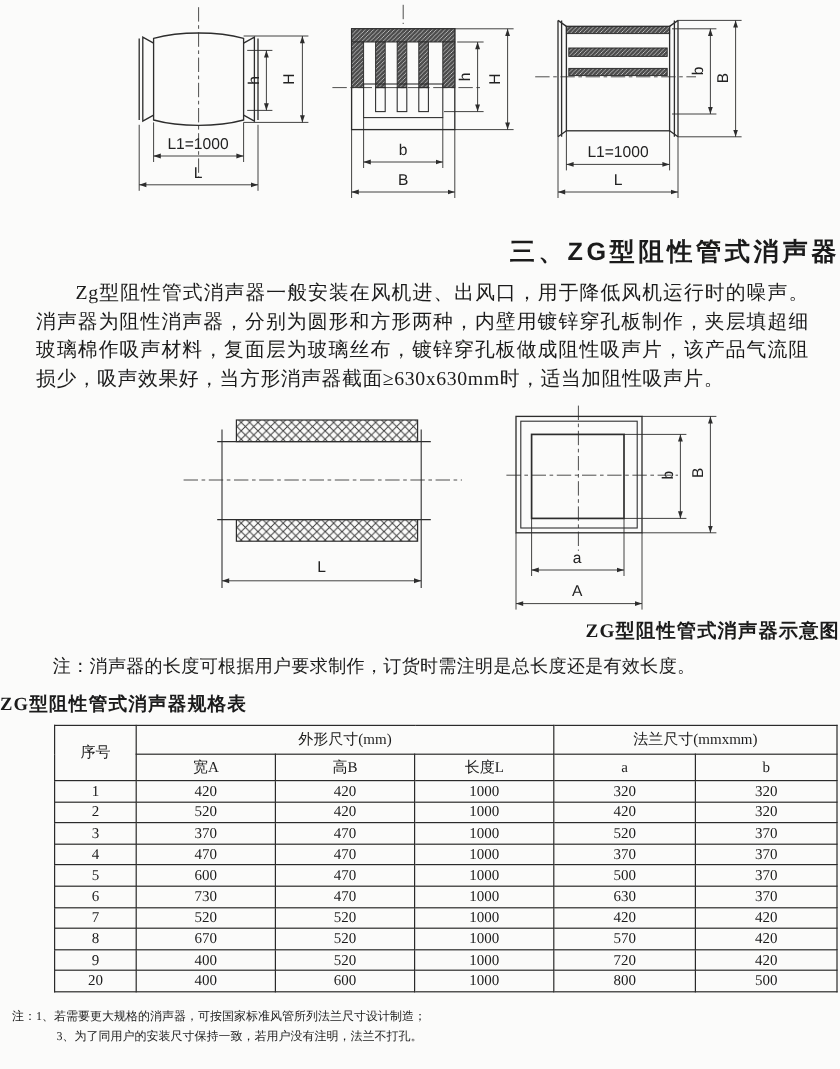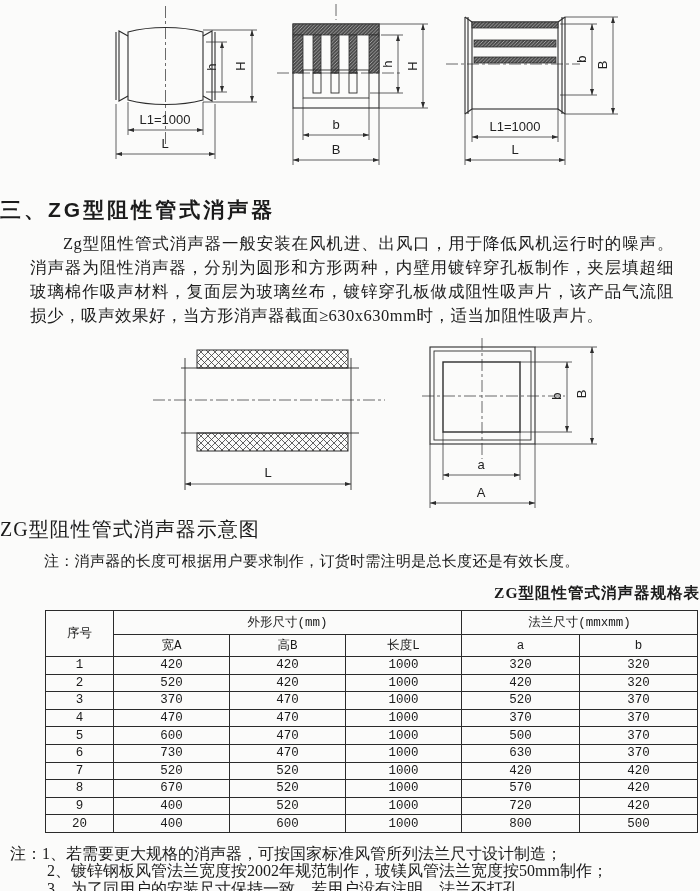--- a/index.html
+++ b/index.html
@@ -5,40 +5,40 @@
   html,body{margin:0;padding:0;}
   body{
     width:700px;height:891px;overflow:hidden;position:relative;
     background:#fbfbfa;color:#1b1b1b;
     font-family:"Liberation Serif","DejaVu Serif",serif;
   }
   .figs-top{position:relative;height:194px;}
   .figs-mid{position:relative;height:180px;margin-top:6px;}
   .figs-top svg,.figs-mid svg{position:absolute;}
   .heading{
-    margin:2px 0 8px;text-align:left;
+    margin:2px 0 8px;text-align:right;
     font-family:"Liberation Sans","DejaVu Sans",sans-serif;
     font-size:21px;font-weight:bold;letter-spacing:3px;
   }
   .para{
     margin:0 26px 0 30px;font-size:16.5px;line-height:24px;
     text-align:justify;text-indent:2em;letter-spacing:0.5px;
   }
-  .caption{text-align:left;font-size:20px;letter-spacing:1px;margin-top:2px;}
+  .caption{text-align:right;font-size:16px;letter-spacing:1px;margin-top:2px;font-weight:bold;}
   .fig-note{margin:9px 0 12px 44px;font-size:15px;letter-spacing:0.3px;}
-  .tbl-title{text-align:right;font-size:15.5px;font-weight:bold;letter-spacing:1px;margin:10px 0 6px;}
+  .tbl-title{text-align:left;font-size:15.5px;font-weight:bold;letter-spacing:1px;margin:10px 0 6px;}
   table{
     border-collapse:collapse;margin-left:45px;width:652px;table-layout:fixed;
-    font-family:Liberation Mono, monospace;
+    font-family:Liberation Serif, serif;
   }
   th,td{border:1px solid #2b2b2b;text-align:center;font-size:12.5px;font-weight:normal;padding:0;}
   thead tr.r1 th{height:23px;}
   thead tr.r2 th{height:21px;}
   tbody td{height:16.6px;}
-  .footnotes{margin:12px 0 0 10px;font-size:16px;line-height:17.5px;}
+  .footnotes{margin:12px 0 0 10px;font-size:10px;line-height:17.5px;}
   .footnotes .fn-indent{margin-left:37px;}
   
   .ln{stroke:#2d2d2d;stroke-width:1.1;fill:none;}
   .ln9{stroke:#2d2d2d;stroke-width:0.9;fill:none;}
   .dim{stroke:#2d2d2d;stroke-width:0.75;fill:none;}
   .cl{stroke:#3a3a3a;stroke-width:0.75;fill:none;stroke-dasharray:12 3 3 3;}
   .dl{font:13px "Liberation Sans","DejaVu Sans",sans-serif;fill:#222;}
 </style>
 </head>
 <body>
@@ -339,17 +339,16 @@
           <td>600</td>
           <td>1000</td>
           <td>800</td>
           <td>500</td>
         </tr>
       </tbody>
   </table>
 
   <div class="footnotes">
     <div>注：1、若需要更大规格的消声器，可按国家标准风管所列法兰尺寸设计制造；</div>
-    <div class="fn-indent">2、镀锌钢板风管法兰宽度按2002年规范制作，玻镁风管法兰宽度按50mm制作；</div>
     <div class="fn-indent">3、为了同用户的安装尺寸保持一致，若用户没有注明，法兰不打孔。</div>
   </div>
 
 </div>
 
 </body></html>

